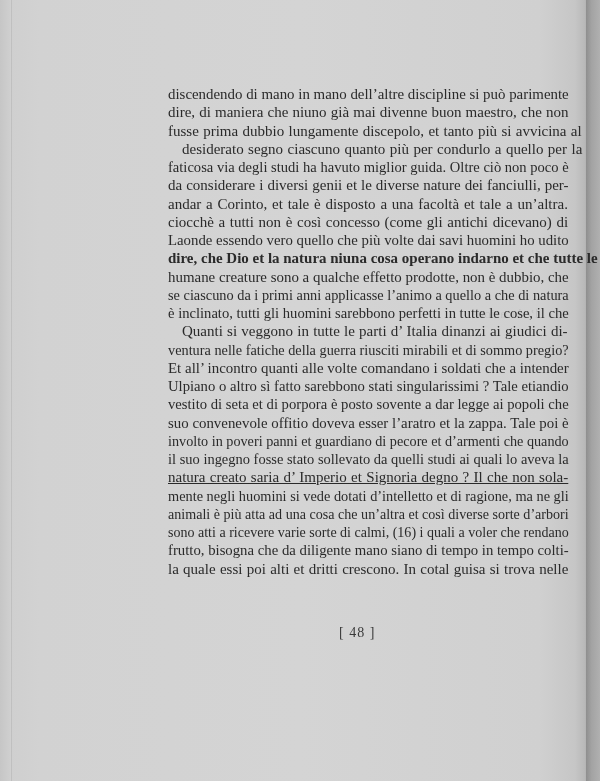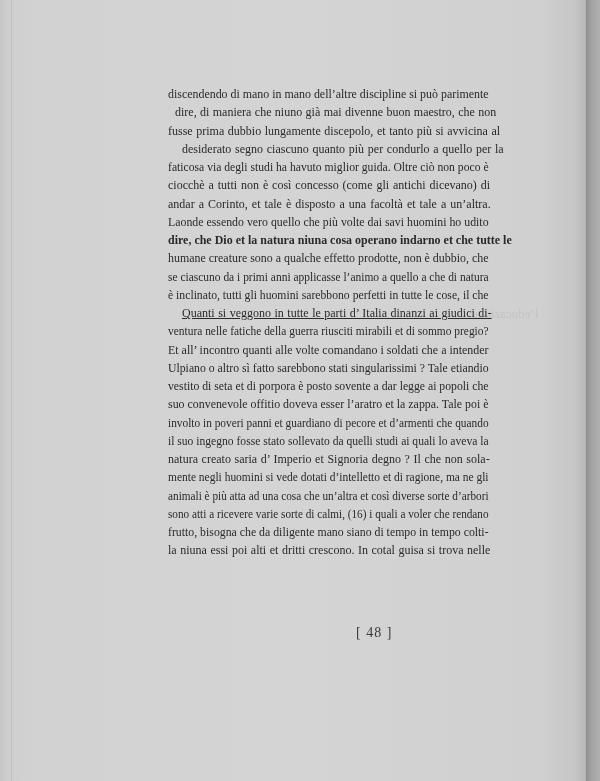--- a/index.html
+++ b/index.html
@@ -38,89 +38,89 @@
       width: 14px;
       height: 781px;
       background: linear-gradient(to right, #8e8e8e, #a3a3a3 40%, #b0b0b0);
     }
     .text-block {
       position: absolute;
       left: 168px;
       top: 85px;
       width: 379px;
       color: #2a2a2a;
-      font-size: 12px;
+      font-size: 15px;
       line-height: 18.25px;
       letter-spacing: 0;
     }
     .line {
       display: block;
       white-space: nowrap;
       text-align: justify;
       text-align-last: justify;
       height: 18.25px;
     }
     .line.last {
       text-align-last: left;
     }
     .line.indent {
       padding-left: 14px;
-      text-decoration: underline;
     }
     .bleed {
       position: absolute;
       left: 472px;
       top: 306px;
       font-size: 13px;
       color: #b8b8b8;
       opacity: 0.55;
       transform: scaleX(-1);
       font-family: "Liberation Serif", serif;
     }
     .page-number {
       position: absolute;
-      left: 356px;
+      left: 339px;
       top: 625px;
       font-size: 14px;
       color: #3a3a3a;
       letter-spacing: 1px;
     }
   </style>
 </head>
 <body>
 
 <div class="page">
   <div class="gutter-line"></div>
   <div class="right-edge"></div>
 
   <div class="bleed">l’educazione</div>
 
   <div class="text-block" id="text-block">
       <span class="line" style="transform-origin: left center; transform: scaleX(0.992715); width: 381.781px; text-align-last: left;">discendendo di mano in mano dell’altre discipline si può parimente</span>
-      <span class="line" style="word-spacing: 0.393466px; text-align-last: left; margin-left: 7px;">dire, di maniera che niuno già mai divenne buon maestro, che non</span>
+      <span class="line" style="word-spacing: 0.393466px; text-align-last: left;">dire, di maniera che niuno già mai divenne buon maestro, che non</span>
       <span class="line" style="word-spacing: 0.5875px; text-align-last: left;">fusse prima dubbio lungamente discepolo, et tanto più si avvicina al</span>
       <span class="line" style="word-spacing: 0.707812px; text-align-last: left; margin-left: 14px;">desiderato segno ciascuno quanto più per condurlo a quello per la</span>
       <span class="line" style="transform-origin: left center; transform: scaleX(0.970628); width: 390.469px; text-align-last: left;">faticosa via degli studi ha havuto miglior guida. Oltre ciò non poco è</span>
+      <span class="line" style="word-spacing: 0.242898px; text-align-last: left;">da considerare i diversi genii et le diverse nature dei fanciulli, per-</span>
+      <span class="line" style="word-spacing: 1.0625px; text-align-last: left;">andar a Corinto, et tale è disposto a una facoltà et tale a un’altra.</span>
       <span class="line" style="word-spacing: 0.896307px; text-align-last: left;">ciocchè a tutti non è così concesso (come gli antichi dicevano) di</span>
-      <span class="line" style="word-spacing: 1.0625px; text-align-last: left;">andar a Corinto, et tale è disposto a una facoltà et tale a un’altra.</span>
       <span class="line" style="transform-origin: left center; transform: scaleX(0.986538); width: 384.172px; text-align-last: left;">Laonde essendo vero quello che più volte dai savi huomini ho udito</span>
       <span class="line" style="transform-origin: left center; transform: scaleX(0.997984); width: 379.766px; text-align-last: left; font-weight: bold;">dire, che Dio et la natura niuna cosa operano indarno et che tutte le</span>
       <span class="line" style="transform-origin: left center; transform: scaleX(0.994506); width: 381.094px; text-align-last: left;">humane creature sono a qualche effetto prodotte, non è dubbio, che</span>
       <span class="line" style="transform-origin: left center; transform: scaleX(0.955337); width: 396.719px; text-align-last: left;">se ciascuno da i primi anni applicasse l’animo a quello a che di natura</span>
       <span class="line" style="transform-origin: left center; transform: scaleX(0.973589); width: 389.281px; text-align-last: left;">è inclinato, tutti gli huomini sarebbono perfetti in tutte le cose, il che</span>
       <span class="line indent" style="word-spacing: 0.494792px; text-align-last: left;">Quanti si veggono in tutte le parti d’ Italia dinanzi ai giudici di-</span>
       <span class="line" style="transform-origin: left center; transform: scaleX(0.952486); width: 397.906px; text-align-last: left;">ventura nelle fatiche della guerra riusciti mirabili et di sommo pregio?</span>
       <span class="line" style="transform-origin: left center; transform: scaleX(0.995526); width: 380.703px; text-align-last: left;">Et all’ incontro quanti alle volte comandano i soldati che a intender</span>
       <span class="line" style="transform-origin: left center; transform: scaleX(0.978696); width: 387.25px; text-align-last: left;">Ulpiano o altro sì fatto sarebbono stati singularissimi ? Tale etiandio</span>
       <span class="line" style="transform-origin: left center; transform: scaleX(0.977591); width: 387.688px; text-align-last: left;">vestito di seta et di porpora è posto sovente a dar legge ai popoli che</span>
       <span class="line" style="transform-origin: left center; transform: scaleX(0.99166); width: 382.188px; text-align-last: left;">suo convenevole offitio doveva esser l’aratro et la zappa. Tale poi è</span>
       <span class="line" style="transform-origin: left center; transform: scaleX(0.945911); width: 400.672px; text-align-last: left;">involto in poveri panni et guardiano di pecore et d’armenti che quando</span>
       <span class="line" style="transform-origin: left center; transform: scaleX(0.96476); width: 392.844px; text-align-last: left;">il suo ingegno fosse stato sollevato da quelli studi ai quali lo aveva la</span>
-      <span class="line" style="word-spacing: 0.614583px; text-align-last: left;">natura creato saria d’ Imperio et Signoria degno ? Il che non sola-</span>
+      <span class="line" style="word-spacing: 0.614583px; text-align-last: left; text-decoration: underline;">natura creato saria d’ Imperio et Signoria degno ? Il che non sola-</span>
       <span class="line" style="transform-origin: left center; transform: scaleX(0.955224); width: 396.766px; text-align-last: left;">mente negli huomini si vede dotati d’intelletto et di ragione, ma ne gli</span>
       <span class="line" style="transform-origin: left center; transform: scaleX(0.938591); width: 403.797px; text-align-last: left;">animali è più atta ad una cosa che un’altra et così diverse sorte d’arbori</span>
       <span class="line" style="transform-origin: left center; transform: scaleX(0.934973); width: 405.359px; text-align-last: left;">sono atti a ricevere varie sorte di calmi, (16) i quali a voler che rendano</span>
       <span class="line" style="transform-origin: left center; transform: scaleX(0.983537); width: 385.344px; text-align-last: left;">frutto, bisogna che da diligente mano siano di tempo in tempo colti-</span>
-      <span class="line" style="word-spacing: 0.544471px; text-align-last: left;">la niuna essi poi alti et dritti crescono. In cotal guisa si trova nelle</span>
+      <span class="line" style="word-spacing: 0.544471px; text-align-last: left;">la quale essi poi alti et dritti crescono. In cotal guisa si trova nelle</span>
     </div>
 
   <div class="page-number">[ 48 ]</div>
 </div>
 
 </body></html>

